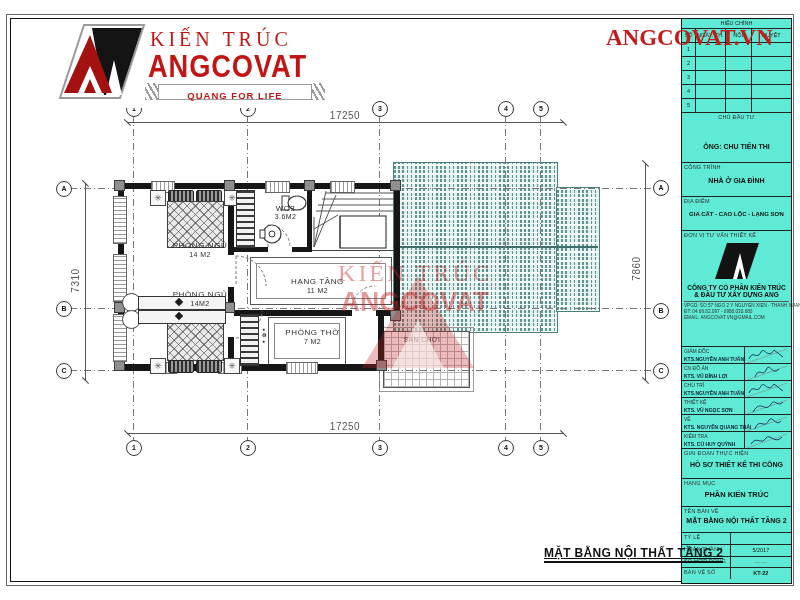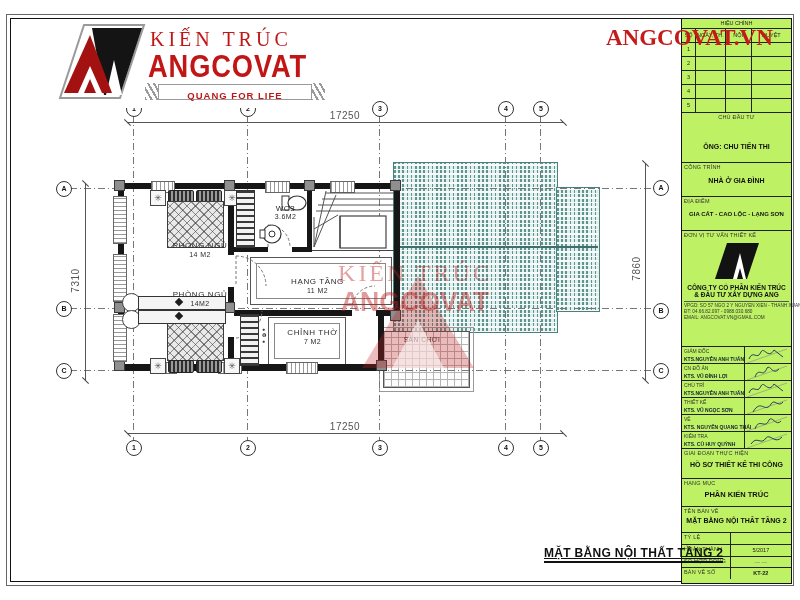--- a/index.html
+++ b/index.html
@@ -35,21 +35,21 @@
         background-image:repeating-linear-gradient(90deg,#2e2e2e 0 2px,#9a9a9a 2px 4px);}
   .sidetb{position:absolute;width:14px;height:14px;border:1px solid #444;background:#f7f7f7;
         font-size:9px;line-height:14px;text-align:center;color:#555;z-index:7;}
   .ward{position:absolute;border:1px solid #333;background-color:#f2f2f2;z-index:7;
         background-image:repeating-linear-gradient(0deg,#3a3a3a 0 2px,transparent 2px 6px);}
   .desk{position:absolute;border:1px solid #333;background:#f4f4f4;z-index:7;}
   .chair{position:absolute;width:17px;height:17px;border:1px solid #444;border-radius:50%;background:#fff;z-index:6;}
   .diam{position:absolute;width:6px;height:6px;background:#1d1d1d;transform:rotate(45deg);z-index:8;}
   .dbl{position:absolute;border:1px solid #555;background:#fff;z-index:5;}
   .dbl>div{position:absolute;left:5px;top:5px;right:5px;bottom:5px;border:1px solid #888;}
-  .tb{position:absolute;left:681px;top:18px;width:109px;height:564px;border:1.5px solid #111;background:#bef264;
+  .tb{position:absolute;left:681px;top:18px;width:109px;height:564px;border:1.5px solid #111;background:#5eead4;
       z-index:5;display:flex;flex-direction:column;font-size:6px;}
   .tb .cell{border-bottom:1px solid #222;position:relative;box-sizing:border-box;}
   .tb .lab{font-size:5.5px;color:#333;padding:1px 2px;letter-spacing:.2px;}
   .tb .val{font-weight:bold;text-align:center;color:#111;}
   .sigrow{display:flex;height:17px;border-bottom:1px solid #222;box-sizing:border-box;}
   .sigrow .nm{width:58%;border-right:1px solid #222;padding:1px 2px;box-sizing:border-box;}
   .sigrow .nm .r{font-size:5px;color:#333;}
   .sigrow .nm .n{font-size:5px;font-weight:bold;color:#123;margin-top:2px;white-space:nowrap;}
   .sigrow .sg{flex:1;position:relative;overflow:hidden;}
   .rev{display:grid;grid-template-columns:13% 27% 24% 36%;font-size:5.5px;text-align:center;color:#222;}
@@ -248,21 +248,21 @@
   </svg>
 
   <div class="roomlbl" style="left:150px;top:241px;width:100px;">PHÒNG NGỦ</div>
   <div class="roomarea" style="left:150px;top:251px;width:100px;">14 M2</div>
   <div class="roomlbl" style="left:150px;top:290px;width:100px;">PHÒNG NGỦ</div>
   <div class="roomarea" style="left:150px;top:300px;width:100px;">14M2</div>
   <div class="roomlbl" style="left:258px;top:204px;width:55px;">WC3</div>
   <div class="roomarea" style="left:258px;top:213px;width:55px;">3.6M2</div>
   <div class="roomlbl" style="left:270px;top:277px;width:95px;">HẠNG TẦNG</div>
   <div class="roomarea" style="left:270px;top:287px;width:95px;">11 M2</div>
-  <div class="roomlbl" style="left:265px;top:328px;width:95px;">CHỈNH THỜ</div>
+  <div class="roomlbl" style="left:265px;top:328px;width:95px;">PHÒNG THỜ</div>
   <div class="roomarea" style="left:265px;top:338px;width:95px;">7 M2</div>
 
   <div class="wm" style="left:322px;top:258px;width:180px;height:112px;">
     <svg width="180" height="112" viewBox="0 0 180 112" style="position:absolute;left:0;top:0;">
       <polygon points="40,110 96,18 152,110" fill="rgba(195,35,35,.30)"></polygon>
       <polygon points="70,110 96,62 122,110" fill="rgba(255,255,255,.55)"></polygon>
     </svg>
     <div style="position:absolute;left:8px;top:2px;width:170px;text-align:center;font-family:'Liberation Serif',serif;font-size:24px;color:rgba(190,30,30,.42);letter-spacing:3px;white-space:nowrap;">KIẾN TRÚC</div>
     <div style="position:absolute;left:8px;top:28px;width:170px;text-align:center;font-size:28px;font-weight:bold;color:rgba(190,30,30,.45);white-space:nowrap;transform:scaleX(.95);">ANGCOVAT</div>
   </div>

